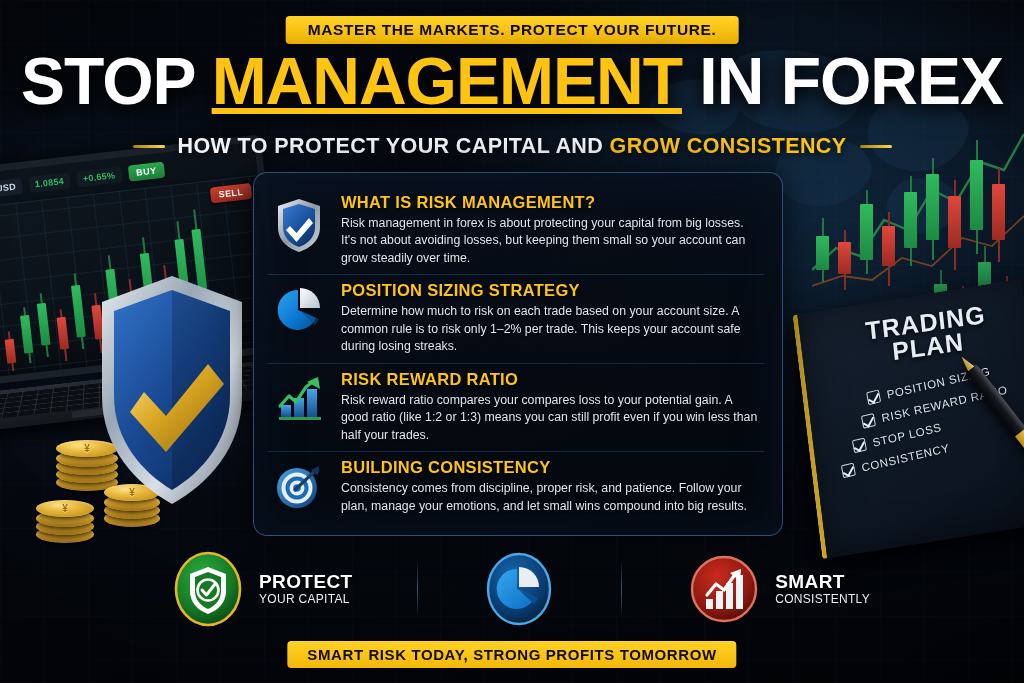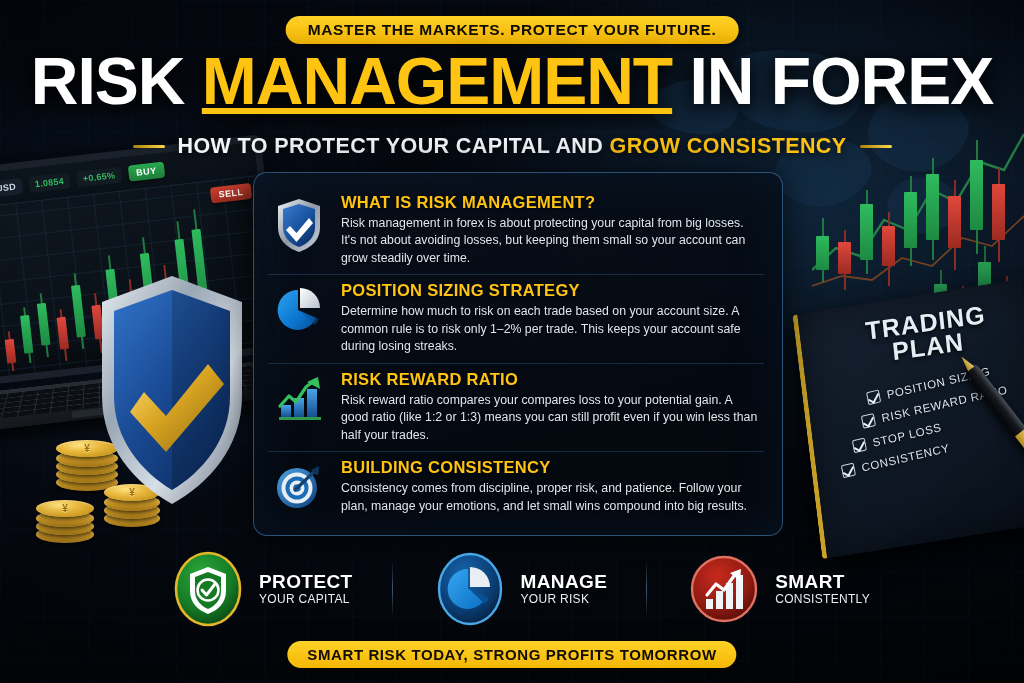--- a/index.html
+++ b/index.html
@@ -183,21 +183,21 @@
     position:absolute; left:-12px; top:3px; width:16px; height:8px;
     background:linear-gradient(180deg,#e8cb72,#a8801a);
     border-radius:2px 0 0 2px;
     clip-path:polygon(0 50%,100% 0,100% 100%);
   }
 
   
   .ribbon {
     position:absolute; left:50%; transform:translateX(-50%);
     background:linear-gradient(180deg,#ffd227,#f4b706);
-    color:#120d02; border-radius:14px;
+    color:#120d02; border-radius:4px;
     font-weight:bold; letter-spacing:.6px;
     display:flex; align-items:center; justify-content:center;
     box-shadow:0 3px 10px rgba(0,0,0,.6);
     white-space:nowrap;
   }
   .ribbon-top { top:16px; height:28px; padding:0 22px; font-size:15.5px; }
   .ribbon-bottom { top:641px; height:27px; padding:0 20px; font-size:15px; }
 
   .title {
     position:absolute; left:0; right:0; top:48px;
@@ -484,21 +484,21 @@
   <div class="pen">
     <div class="pen-body"></div>
     <div class="pen-ring"></div>
     <div class="pen-tip"></div>
   </div>
 
   <div class="bg-vignette"></div>
 
   <div class="ribbon ribbon-top">MASTER THE MARKETS. PROTECT YOUR FUTURE.</div>
 
-  <div class="title"><span class="w">RISK </span><span class="y">MANAGEMENT</span><span class="w"> IN FOREX</span></div>
+  <div class="title"><span class="w">STOP </span><span class="y">MANAGEMENT</span><span class="w"> IN FOREX</span></div>
 
   <div class="subrow">
     <span class="subdash"></span>
     <span class="subtitle"><span class="w">HOW TO PROTECT YOUR CAPITAL AND </span><span class="y">GROW CONSISTENCY</span></span>
     <span class="subdash"></span>
   </div>
 
   <div class="card">
 
     <div class="row">
@@ -638,24 +638,20 @@
           <linearGradient id="bg2p" x1="0" y1="0" x2="1" y2="1">
             <stop offset="0%" stop-color="#36a7f2"></stop>
               <stop offset="100%" stop-color="#0a6ec2"></stop>
           </linearGradient>
         </defs>
         <ellipse cx="38" cy="38" rx="31" ry="35" fill="url(#bg2)" stroke="#4aa8e8" stroke-width="2.4"></ellipse>
         <path d="M36 18 A20 20 0 1 0 54 46 L36 38 Z" fill="url(#bg2p)"></path>
         <path d="M38 16 L38 36 L58 36 A20 20 0 0 0 38 16 Z" fill="#e8eef4"></path>
         <path d="M38 39 L57 47 A20 20 0 0 1 53 53 Z" fill="#0a4f92"></path>
       </svg>
-      <div class="badge-txt">
-        <div class="badge-l1">MANAGE</div>
-        <div class="badge-l2">YOUR RISK</div>
-      </div>
     </div>
 
     <div class="badge-sep"></div>
 
     <div class="badge">
       <svg width="76" height="76" viewBox="0 0 76 76">
         <defs>
           <radialGradient id="bg3" cx="0.4" cy="0.3" r="0.85">
             <stop offset="0%" stop-color="#c8291c"></stop>
               <stop offset="60%" stop-color="#8c1a11"></stop>

